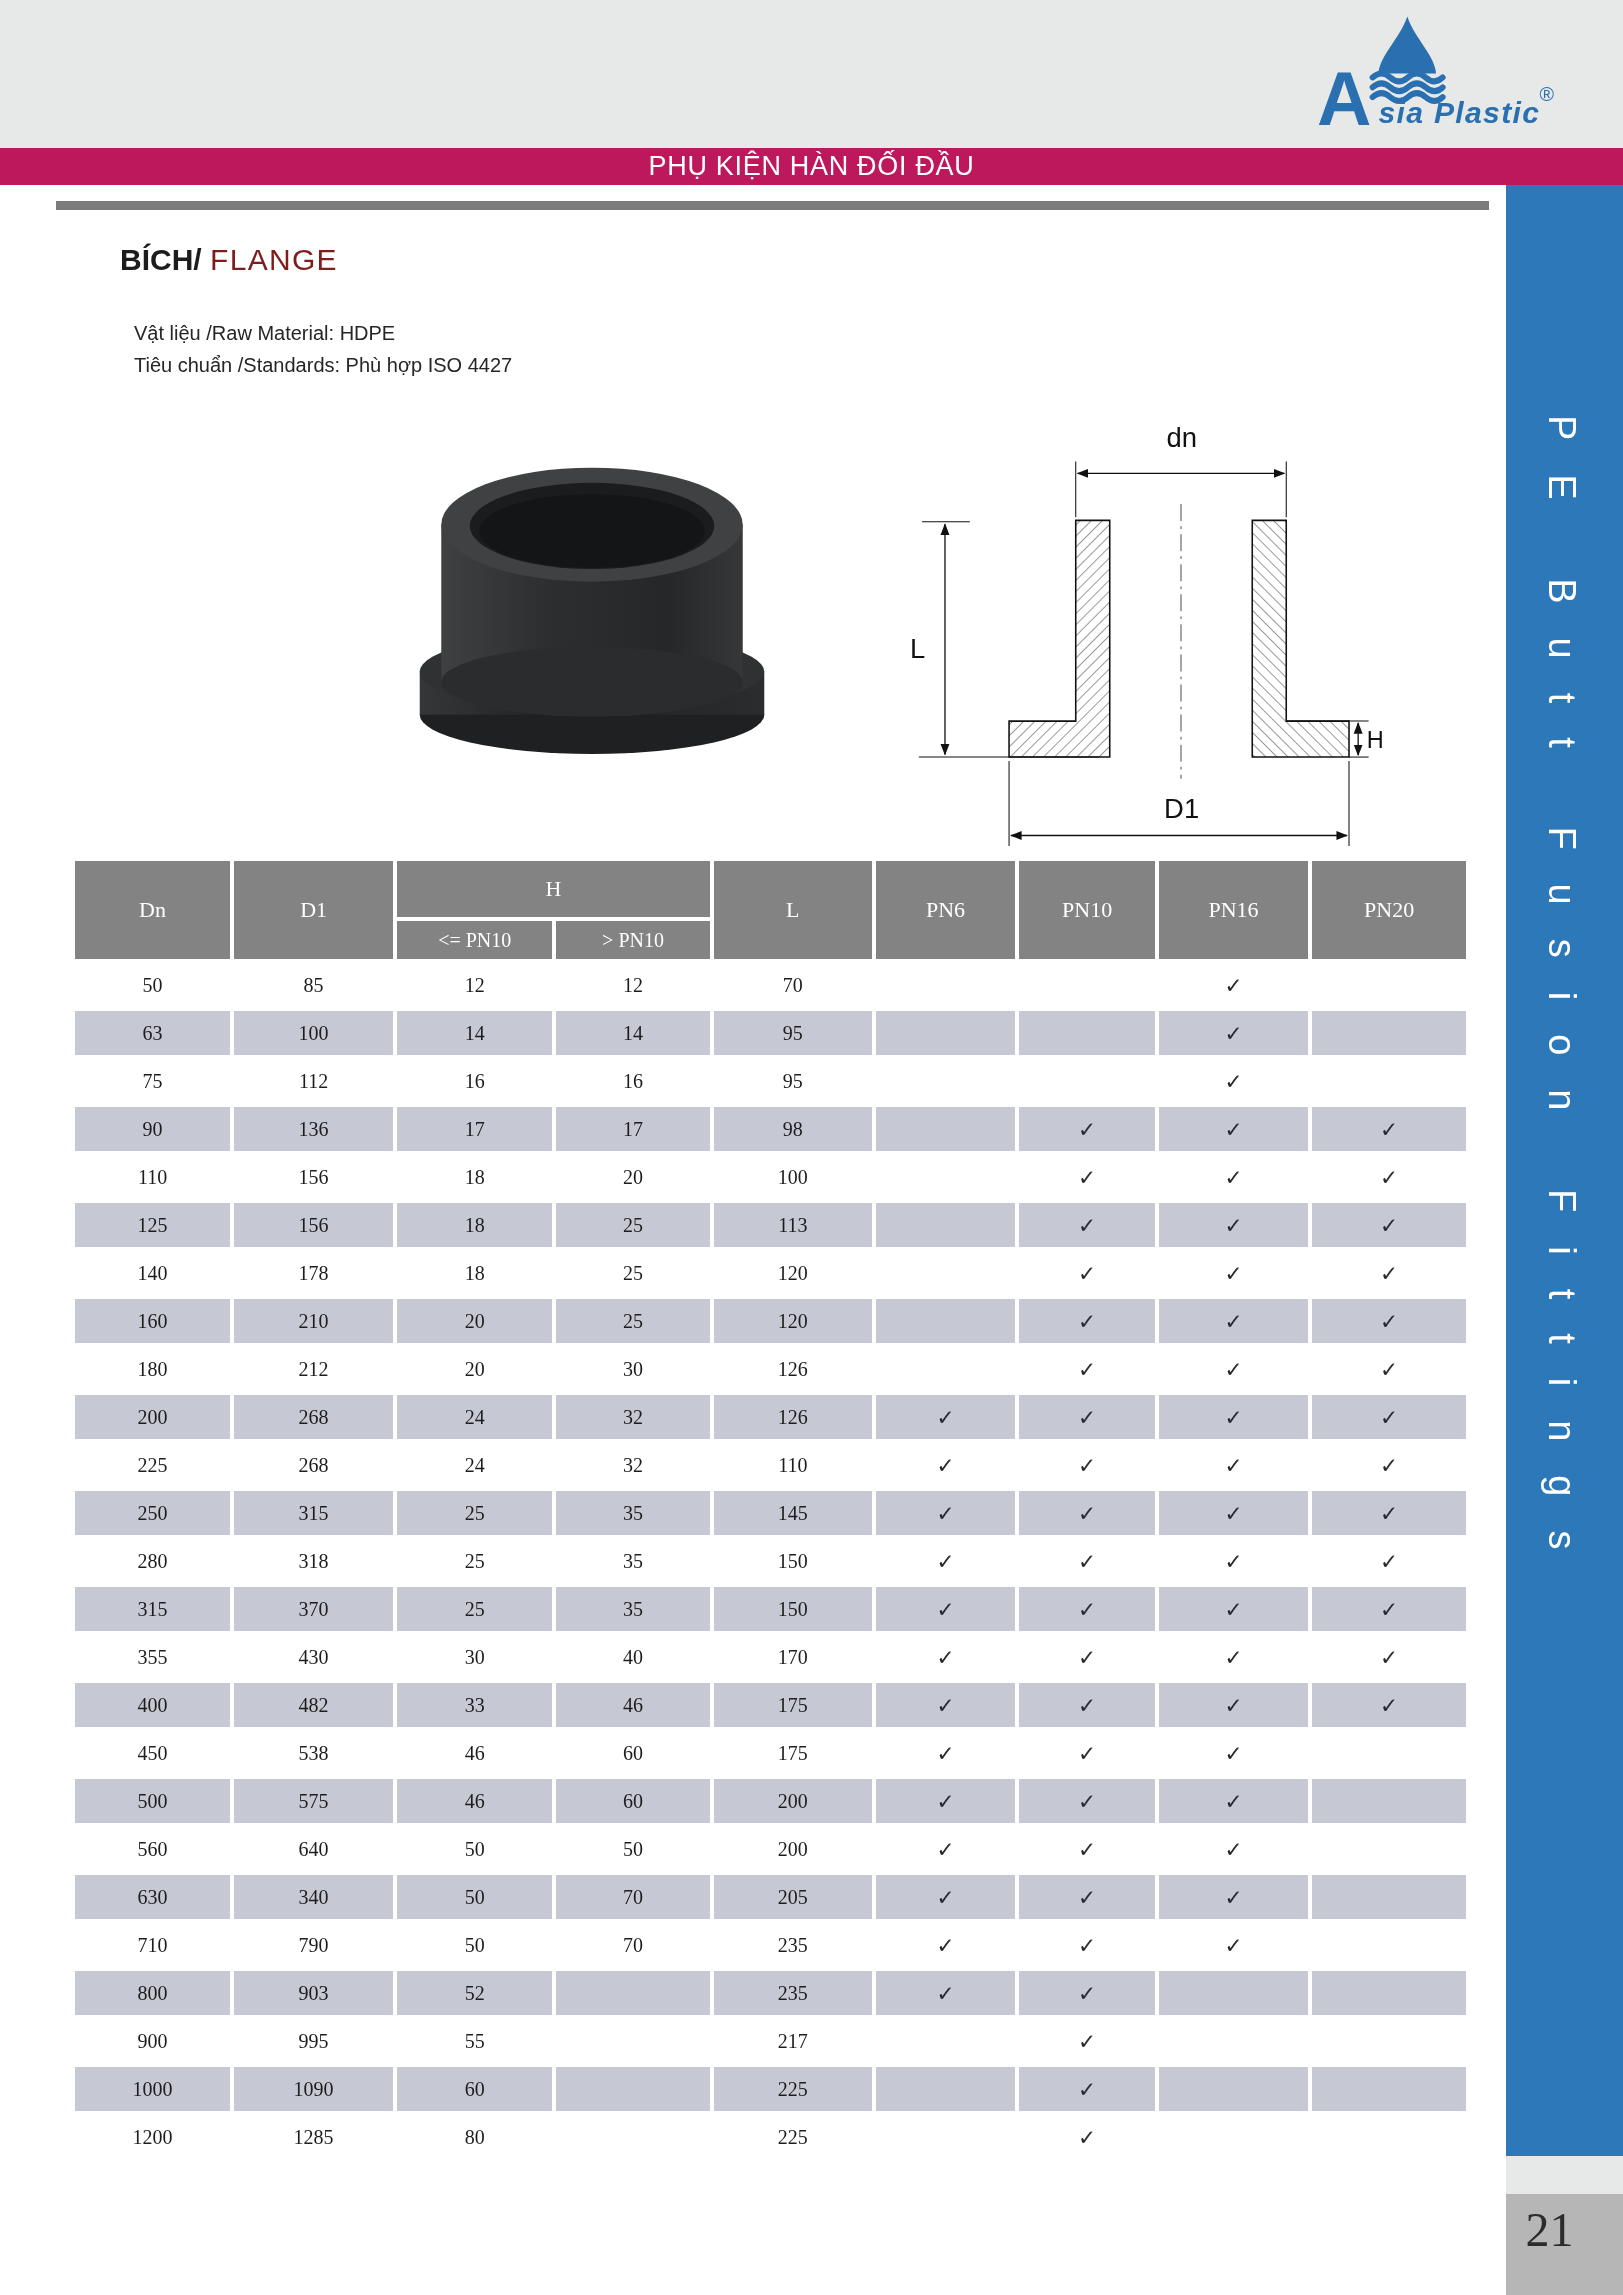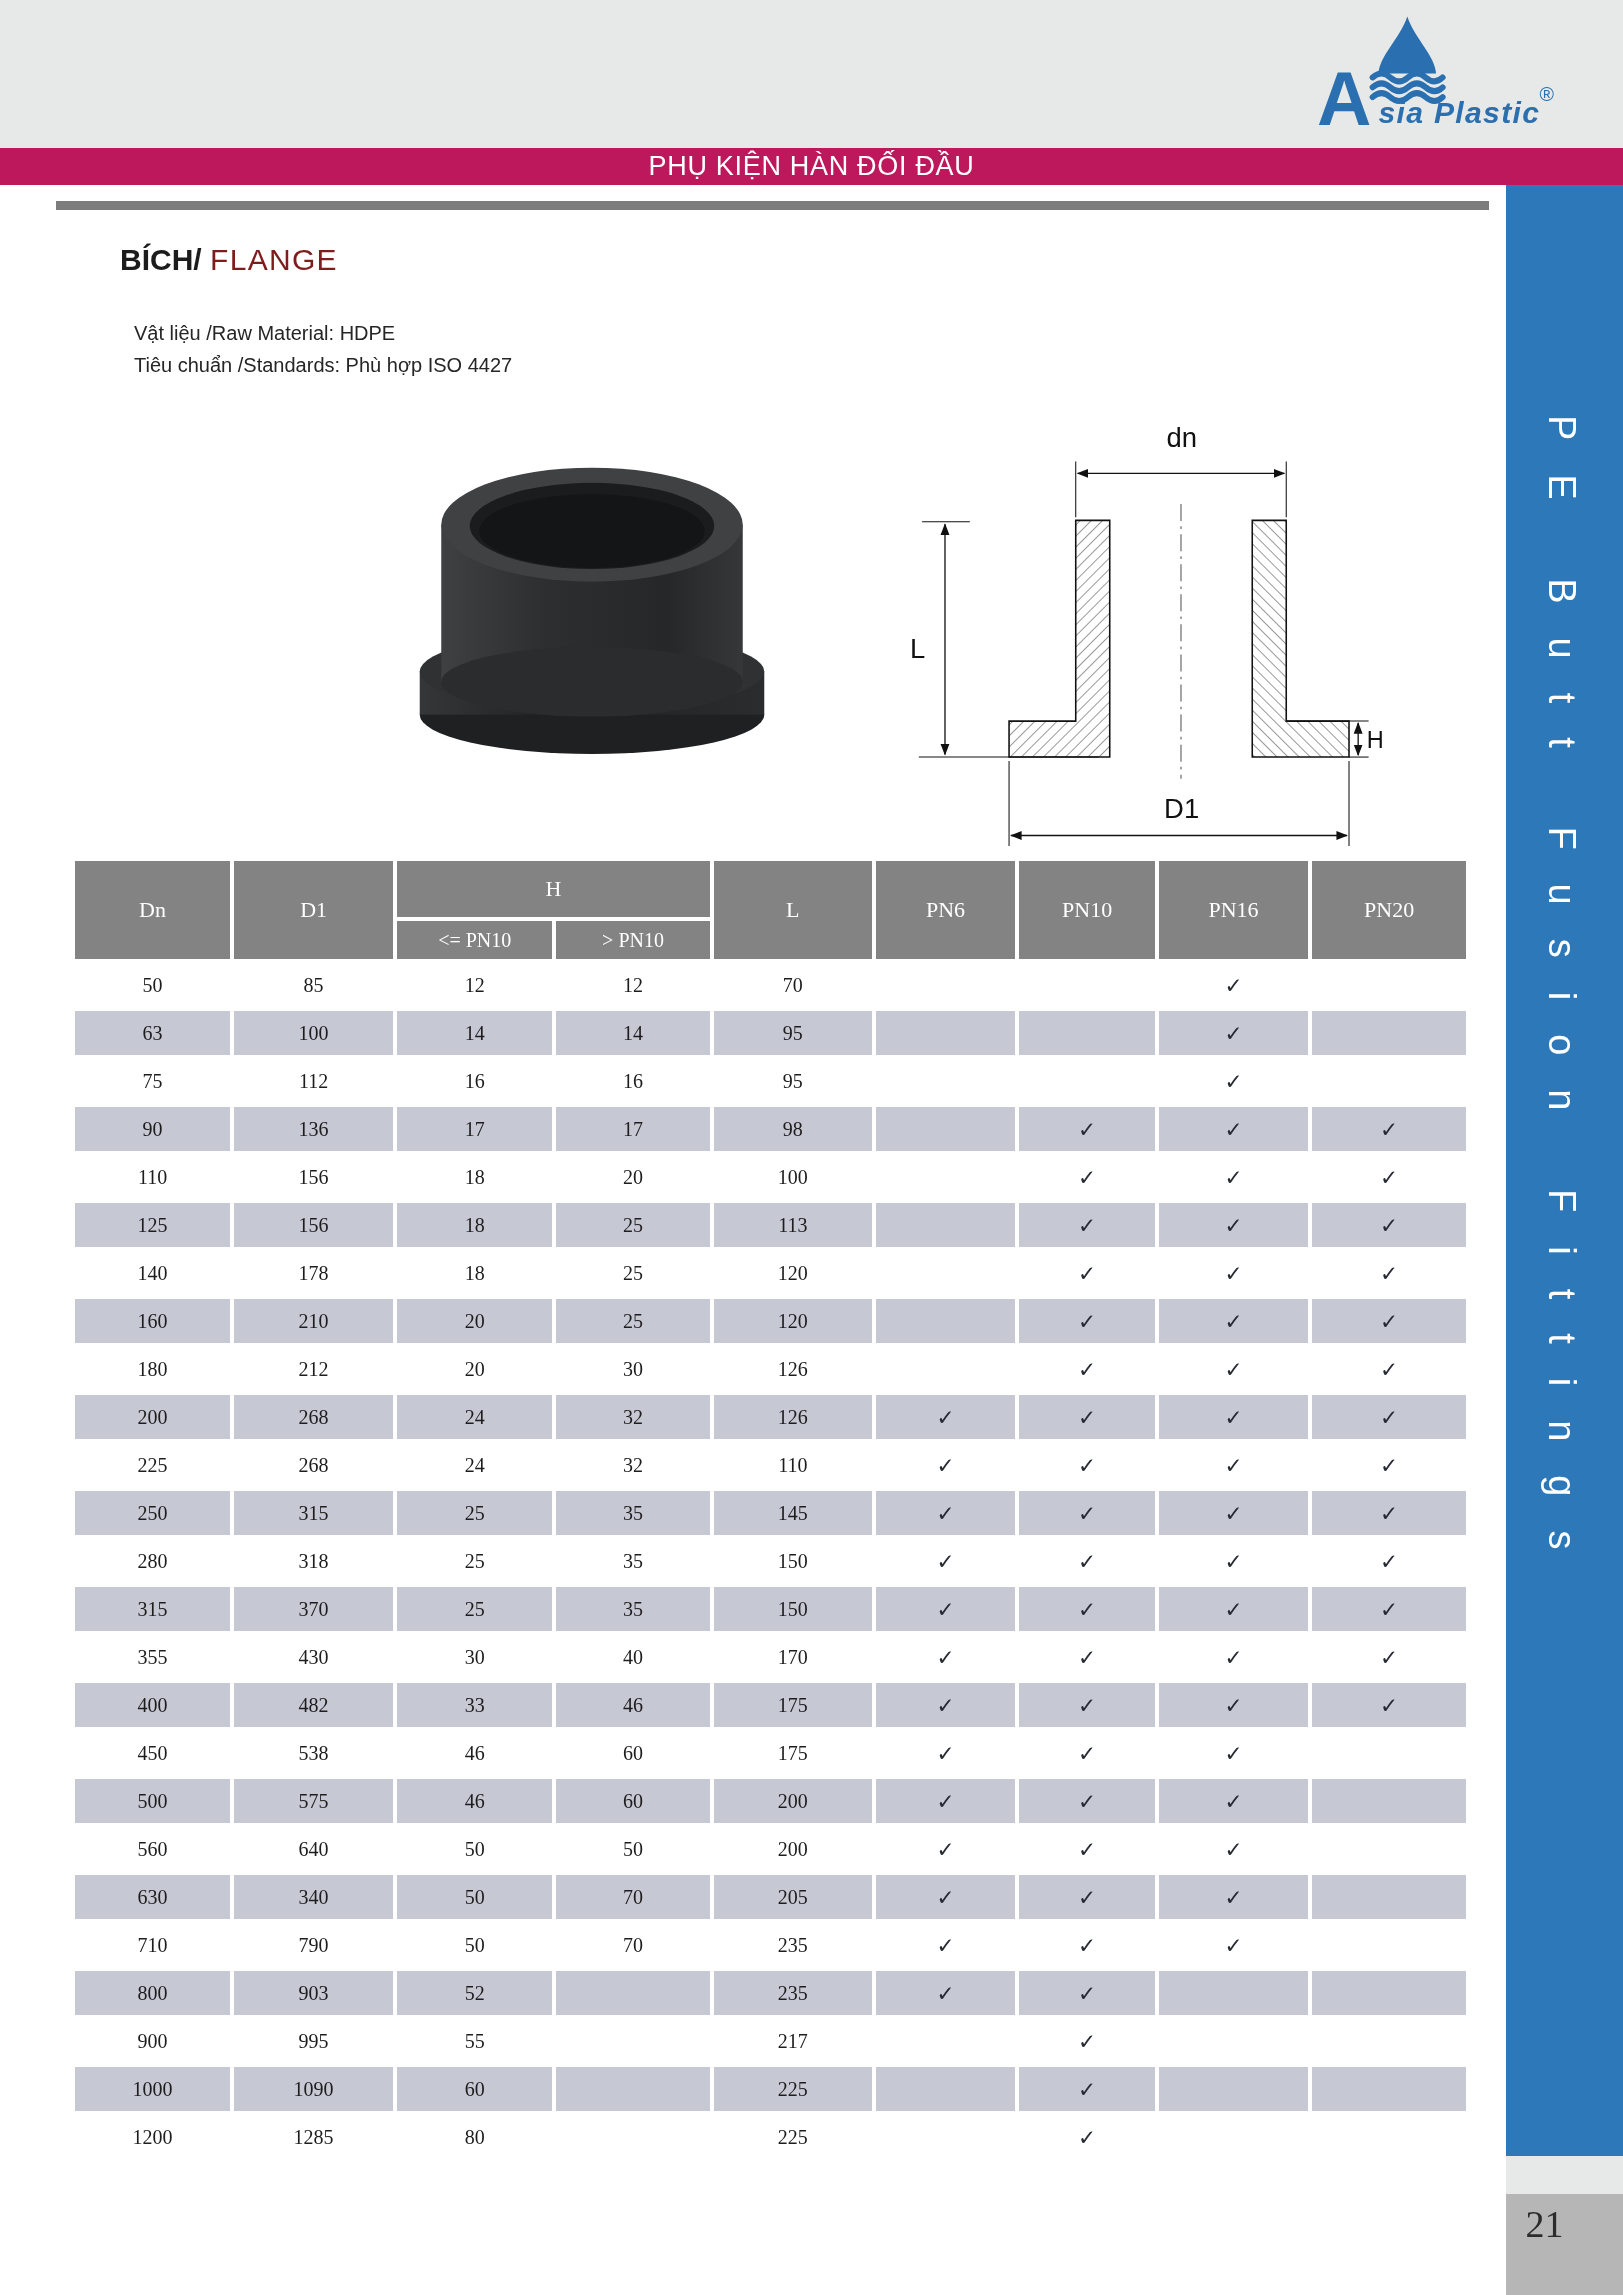--- a/index.html
+++ b/index.html
@@ -22,21 +22,21 @@
   .side-text{
     position:absolute;top:230px;left:34px;color:#ffffff;font-size:38px;
     writing-mode:vertical-rl;text-orientation:sideways;letter-spacing:34px;white-space:nowrap;
   }
   .side-gap{position:absolute;left:1506px;top:2156px;width:117px;height:38px;background:#e7e9e8;}
   .page-box{
     position:absolute;left:1506px;top:2194px;width:117px;height:101px;background:#b5b6b5;
   }
   .page-num{
     position:absolute;left:19.6px;top:7.9px;font-family:"Liberation Serif",serif;
-    font-size:38px;color:#2c2c2c;
+    font-size:48px;color:#2c2c2c;
   }
 
   
   .sec-title{position:absolute;left:120px;top:243px;font-size:30px;color:#1c1c1c;white-space:nowrap;}
   .sec-title .bold{font-weight:bold;letter-spacing:0px;}
   .sec-title .light{font-weight:normal;color:#7f1d1d;letter-spacing:1.3px;}
   .mat-line{position:absolute;left:134px;font-size:20px;color:#262626;white-space:nowrap;}
   .mat-1{top:322px;}
   .mat-2{top:354px;}
 

